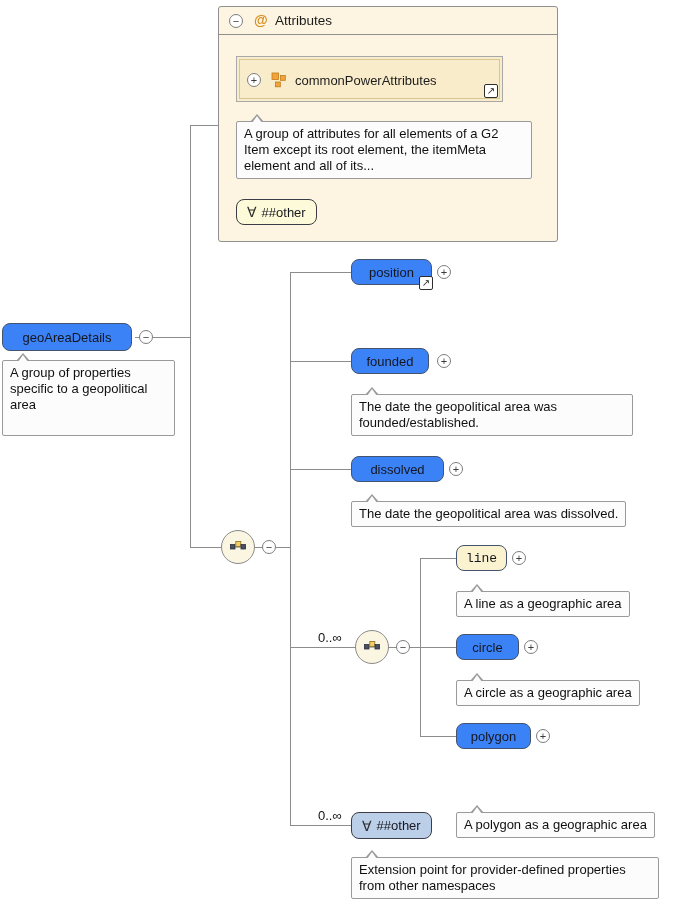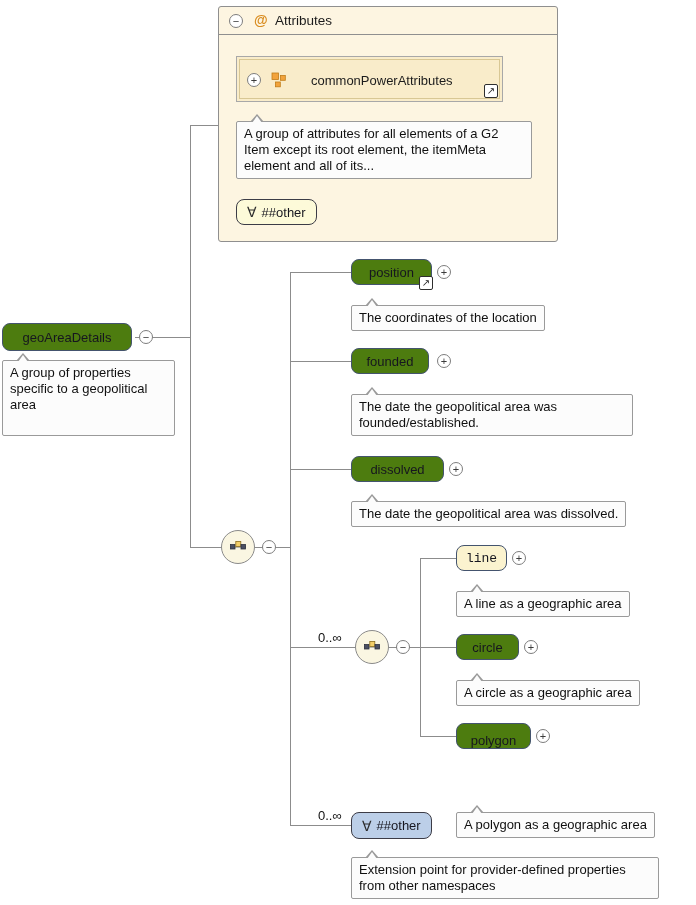--- a/index.html
+++ b/index.html
@@ -1,21 +1,21 @@
 <!DOCTYPE html>
 <html><head>
 <meta charset="utf-8">
 <style>
   * { margin:0; padding:0; box-sizing:border-box; }
   html,body { background:#ffffff; font-family:"Liberation Sans", sans-serif; }
   .canvas { position:relative; width:696px; height:905px; background:#fff; overflow:hidden; }
   .connectors { position:absolute; left:0; top:0; width:696px; height:905px; }
 
   
-  .ebox { position:absolute; height:26px; background:#4d7c0f; border:1.5px solid #44546e;
+  .ebox { position:absolute; height:26px; background:#3b82f6; border:1.5px solid #44546e;
           border-radius:8px; display:flex; align-items:center; justify-content:center;
           font-size:13px; color:#16161f; padding:0 8px; }
   .ebox.root { height:28px; }
   .ebox.yellowish { background:#fbf3cf;font-family:Liberation Mono, monospace; }
 
   
   .pm { position:absolute; width:14px; height:14px; border:1px solid #7d7d7d; border-radius:50%;
         background:#ffffff; font-size:11px; color:#3a3a3a; display:flex; align-items:center;
         justify-content:center; line-height:1; cursor:default; }
 
@@ -51,21 +51,21 @@
          border-bottom:1px solid #8f8f8f; }
   .attr-header .pm { left:10px; top:7px; }
   .at-sym { position:absolute; left:35px; top:5px; font-size:14px; font-weight:bold; color:#d98c1f; }
   .attr-title { position:absolute; left:56px; top:6px; font-size:13.5px; color:#1c1c1c; }
 
   .group-box { position:absolute; left:17px; top:49px; width:267px; height:46px;
          background:#f9ecca; border:1px solid #a8a8a8; outline:1px solid #d8c794;
          outline-offset:-4px; }
   .group-box .pm { position:absolute; left:10px; top:16px; }
   .grp-icon { position:absolute; left:34px; top:15px; }
-  .grp-label { position:absolute; left:74px; top:0; height:46px; display:flex; align-items:center;
+  .grp-label { position:absolute; left:58px; top:0; height:46px; display:flex; align-items:center;
          font-size:13px; color:#1c1c1c; }
 
   
   .open-corner { position:absolute; width:14px; height:14px; background:#ffffff;
          border:1px solid #2e2e2e; border-radius:2px; display:flex; align-items:center;
          justify-content:center; font-size:10px; color:#1b1b1b; line-height:1; }
   .group-box .open-corner { right:4px; bottom:3px; }
   .ebox .open-corner { right:-2px; bottom:-6px; }
 </style>
 </head>
@@ -135,23 +135,20 @@
       <rect x="12" y="6.5" width="4.5" height="4.5" fill="#4a4f63" stroke="#2e3240" stroke-width="0.8"></rect>
     </svg>
   </div>
   <span class="pm" style="left:262px; top:540px;">−</span>
 
   <div class="ebox" style="left:351px; top:259px; width:81px;">
     <span>position</span>
     <span class="open-corner">↗</span>
   </div>
   <span class="pm" style="left:437px; top:265px;">+</span>
-  <div class="doc nowrap" style="left:351px; top:305px;">
-    <span>The coordinates of the location</span>
-  </div>
 
   <div class="ebox" style="left:351px; top:348px; width:78px;">
     <span>founded</span>
   </div>
   <span class="pm" style="left:437px; top:354px;">+</span>
   <div class="doc" style="left:351px; top:394px; width:282px; min-height:42px;">
     <span>The date the geopolitical area was founded/established.</span>
   </div>
 
   <div class="ebox" style="left:351px; top:456px; width:93px;">
@@ -182,21 +179,21 @@
   </div>
 
   <div class="ebox" style="left:456px; top:634px; width:63px;">
     <span>circle</span>
   </div>
   <span class="pm" style="left:524px; top:640px;">+</span>
   <div class="doc nowrap" style="left:456px; top:680px;">
     <span>A circle as a geographic area</span>
   </div>
 
-  <div class="ebox" style="left:456px; top:723px; width:75px;align-items:flex-end;">
+  <div class="ebox" style="left:456px; top:723px; width:75px;">
     <span>polygon</span>
   </div>
   <span class="pm" style="left:536px; top:729px;">+</span>
   <div class="doc nowrap" style="left:456px; top:806px;margin-top:6px;">
     <span>A polygon as a geographic area</span>
   </div>
 
   <span class="card" style="left:318px; top:808px;">0..∞</span>
   <div class="wildcard blue" style="left:351px; top:812px;">
     <span class="forall">∀</span>

